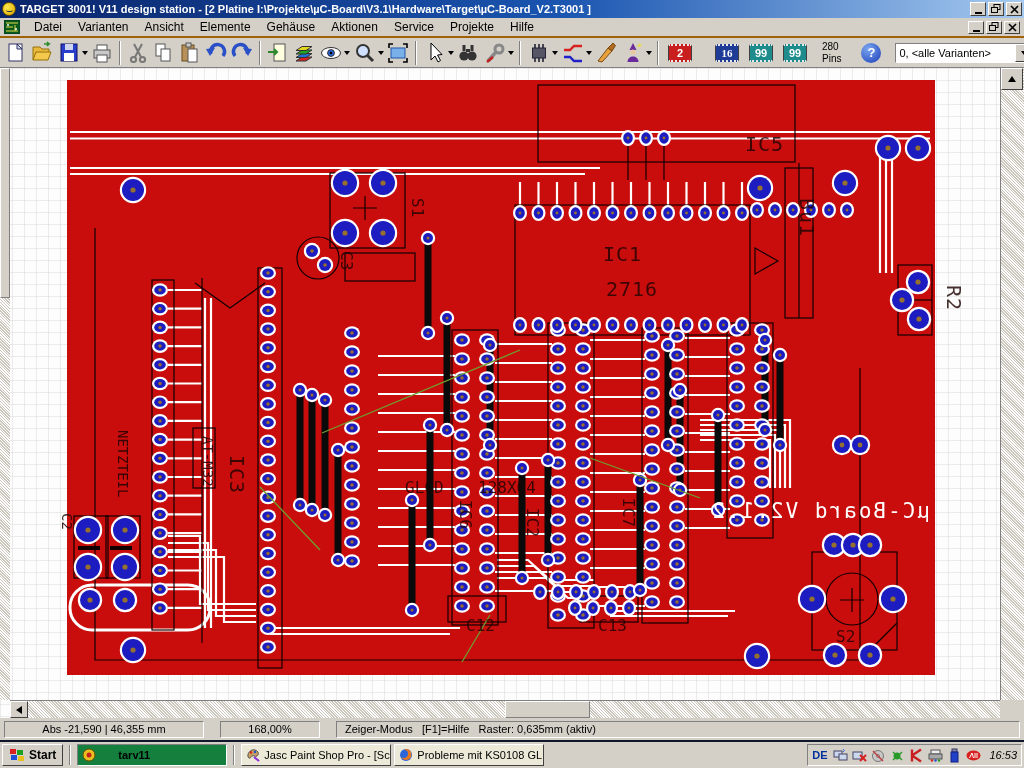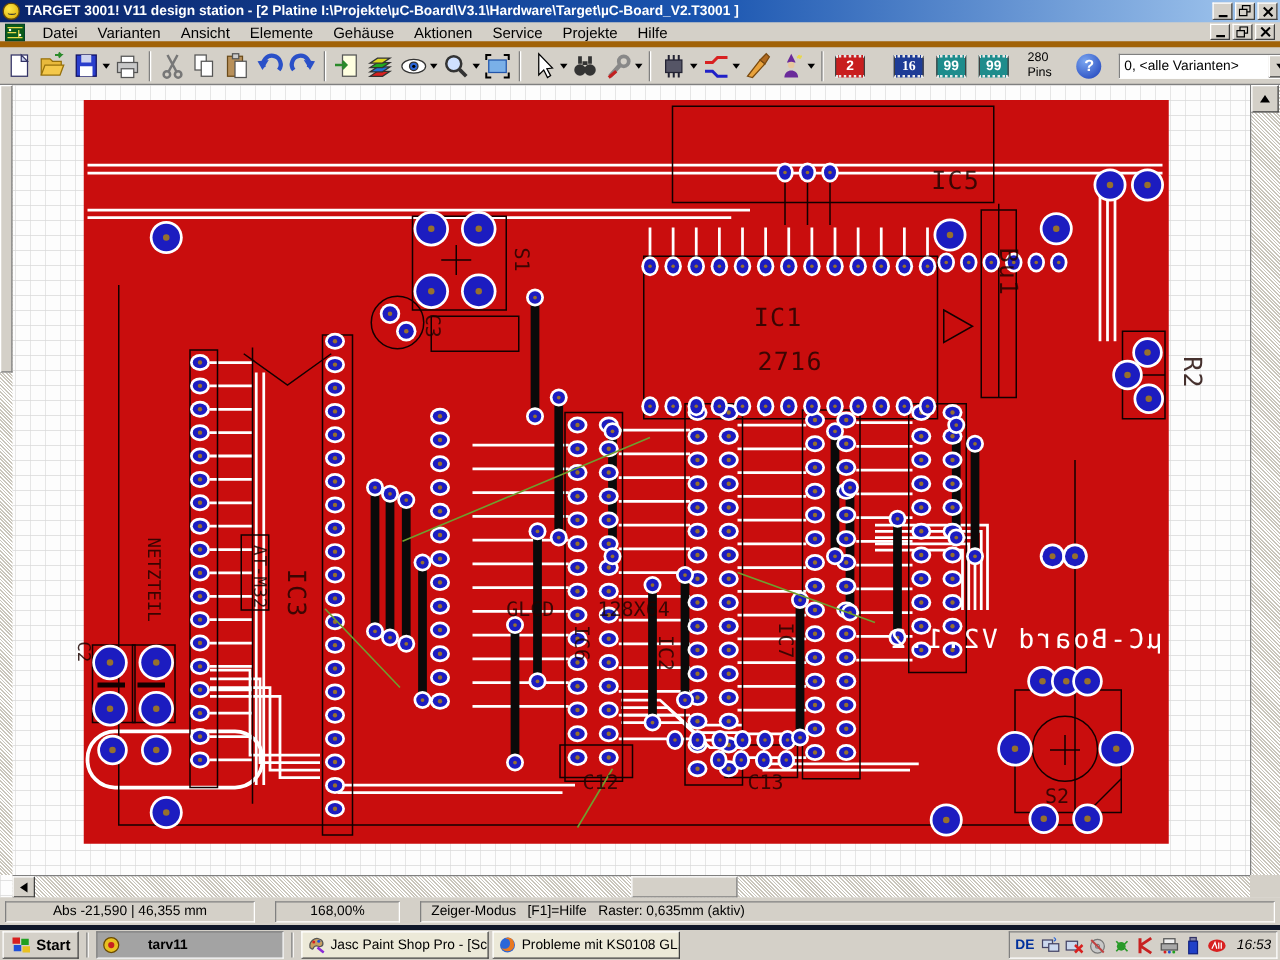--- a/index.html
+++ b/index.html
@@ -15,21 +15,21 @@
   .appicon { width:14px; height:14px; border-radius:50%; background:radial-gradient(circle at 35% 35%,#ffe84a,#d8a800);
     border:1px solid #6a4a00; position:relative; flex:none; }
   .appicon:after{content:"";position:absolute;left:3px;top:5px;width:7px;height:3px;border-bottom:1px solid #333;border-radius:50%;}
   .wbtns { display:flex; gap:2px; flex:none; }
   .wb { width:16px; height:14px; background:#d4d0c8; border:1px solid; border-color:#fff #404040 #404040 #fff;
     display:flex; align-items:center; justify-content:center; }
   .wb svg { display:block; }
 
   
   .menubar { position:absolute; left:0; top:18px; width:1024px; height:20px; background:#d4d0c8;
-    display:flex; align-items:center; padding:0 4px; border-bottom:5px solid #a16207; }
+    display:flex; align-items:center; padding:0 4px; border-bottom:2px solid #a16207; }
   .mdiicon { width:16px; height:14px; margin-right:6px; flex:none; }
   .menuitem { padding:2px 8px; color:#000; }
   .menuspacer { flex:1; }
   .menubar .wb { height:13px; }
 
   
   .toolbar { position:absolute; left:0; top:38px; width:1024px; height:30px; background:#d4d0c8;
     display:flex; align-items:center; padding:0 3px; border-bottom:1px solid #808080; }
   .tbtn { width:26px; height:26px; display:flex; align-items:center; justify-content:center;
     border:1px solid transparent; position:relative; flex:none; }
@@ -75,27 +75,27 @@
   .statusbar { position:absolute; left:0; top:718px; width:1024px; height:22px; background:#d4d0c8;
     display:flex; align-items:center; padding:2px 4px; gap:16px; }
   .spanel { height:17px; border:1px solid; border-color:#808080 #fff #fff #808080; padding:1px 8px;
     font-size:11px; display:flex; align-items:center; background:#d4d0c8; }
   .sp-coords { width:200px; justify-content:center; }
   .sp-zoom { width:100px; justify-content:center; }
   .sp-mode { flex:1; white-space:pre; }
 
   
   .taskbar { position:absolute; left:0; top:740px; width:1024px; height:28px; background:#d4d0c8;
-    border-top:4px solid #0f172a; display:flex; align-items:center; padding:2px 2px; gap:3px; }
+    border-top:2px solid #0f172a; display:flex; align-items:center; padding:2px 2px; gap:3px; }
   .startbtn { height:22px; background:#d4d0c8; border:1px solid; border-color:#fff #404040 #404040 #fff;
     display:flex; align-items:center; padding:0 6px; font-weight:bold; font-size:12px; gap:4px; flex:none; }
   .tdivider { width:2px; height:20px; border-left:1px solid #808080; border-right:1px solid #fff; margin:0 3px; flex:none; }
   .task { width:150px; height:22px; background:#ece9d8; border:1px solid; border-color:#fff #404040 #404040 #fff;
     display:flex; align-items:center; padding:0 4px; gap:4px; font-size:11px; white-space:nowrap; overflow:hidden; flex:none; }
-  .task.active { background:#a3a3a3; font-weight:bold; border-color:#808080 #fff #fff #808080;gap:22px; }
+  .task.active { background:#15803d; font-weight:bold; border-color:#808080 #fff #fff #808080;gap:22px; }
   .task .ticon { width:14px; height:14px; flex:none; }
   .tray { margin-left:auto; height:22px; border:1px solid; border-color:#808080 #fff #fff #808080;
     display:flex; align-items:center; padding:0 4px; gap:4px; flex:none; }
   .lang { color:#00309c; font-weight:bold; font-size:11px; margin-right:2px; }
   .tricon { width:15px; height:15px; flex:none; }
   .clock { font-size:11px; margin-left:4px;font-style:italic; }
 
   
   .lbl   { font-family:"DejaVu Sans Mono", monospace; font-size:20px; fill:#1d0400; fill-opacity:.82; letter-spacing:1px; }
   .lbl-m { font-family:"DejaVu Sans Mono", monospace; font-size:16px; fill:#1d0400; fill-opacity:.82; }

